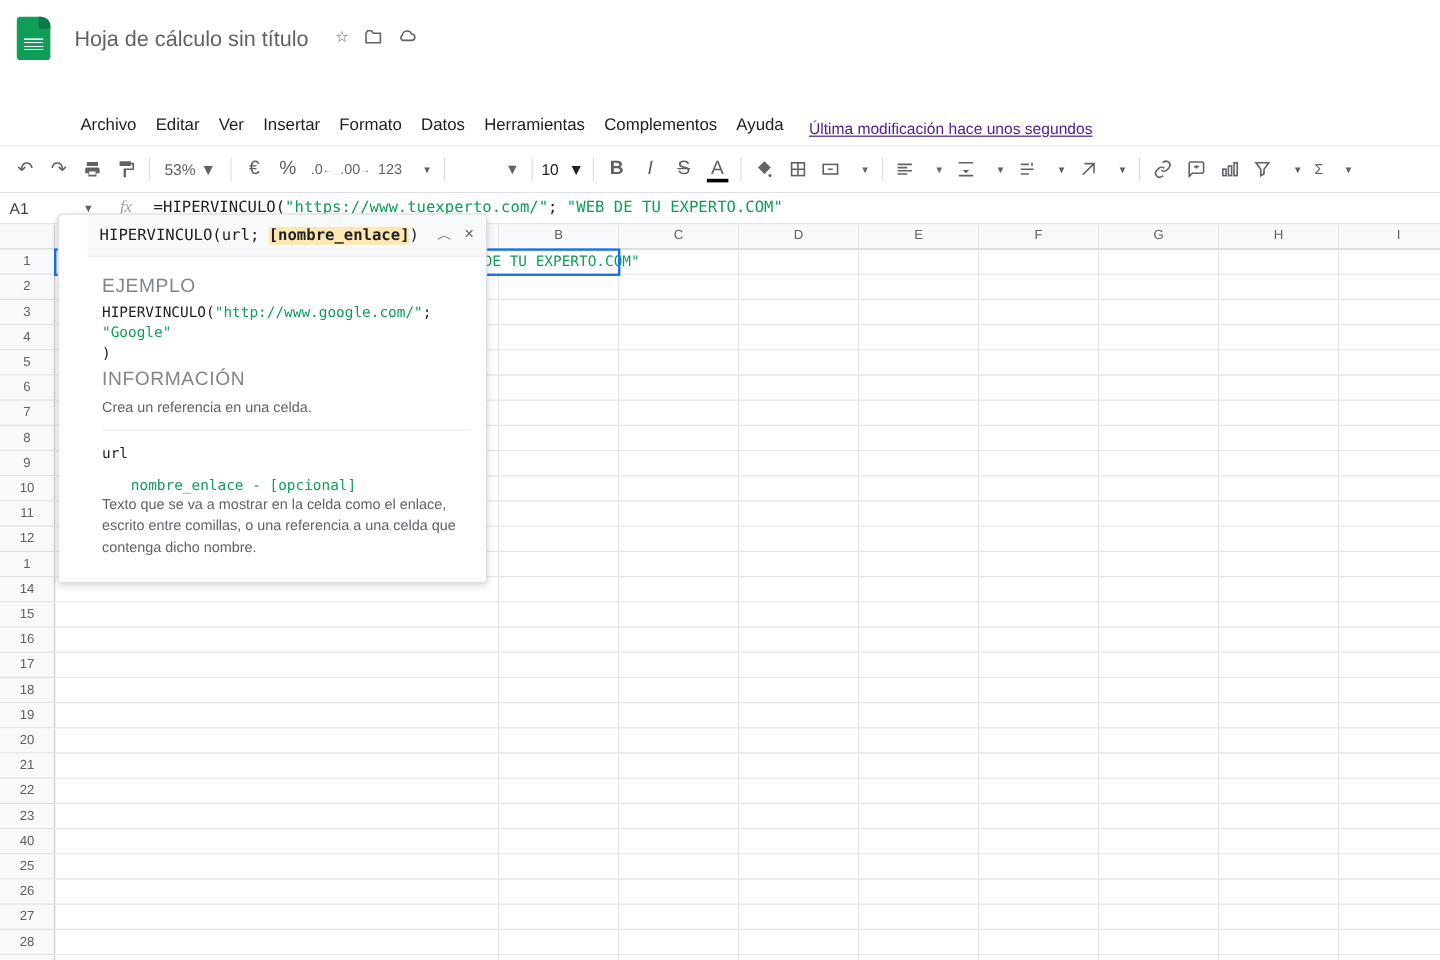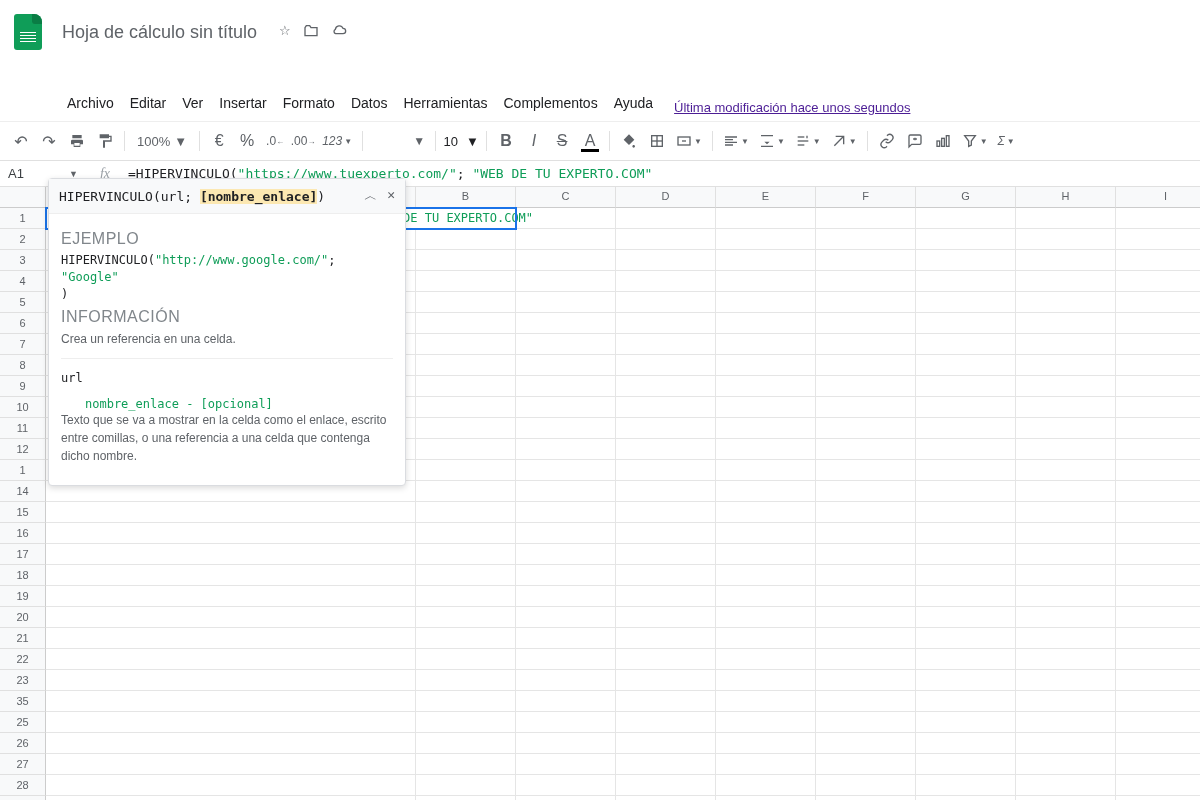--- a/index.html
+++ b/index.html
@@ -14,21 +14,21 @@
 .doc-title { font-size: 18px; color: #5f6368; padding: 2px 6px; }
 .title-icons { display: flex; gap: 12px; color: #5f6368; padding-left: 8px; }
 .title-icons span { cursor: pointer; }
 
 .menu-row { display: flex; align-items: flex-end; gap: 2px; padding: 2px 0 6px 52px; font-size: 14px; color: #202124; margin-top: 35px; }
 .menu-row .mi { padding: 4px 7px; cursor: pointer; border-radius: 3px; }
 .last-mod { margin-left: 12px; color: #4c1d95; text-decoration: underline; cursor: pointer; font-size: 13px; }
 
 .toolbar { display: flex; align-items: center; gap: 2px; padding: 4px 8px; border-top: 1px solid #eee; border-bottom: 1px solid #e0e0e0; height: 40px; }
 .tb { width: 26px; height: 26px; display: flex; align-items: center; justify-content: center; color: #5f6368; border-radius: 3px; cursor: pointer; font-size: 16px; }
-.tb.dd { width: auto; padding: 0 4px; gap: 0; font-size: 12px; font-style: italic; }
+.tb.dd { width: auto; padding: 0 4px; gap: 15px; font-size: 12px; }
 .tb .caret { font-size: 8px; margin-left: 2px; }
 .sep { width: 1px; height: 20px; background: #e0e0e0; margin: 0 4px; }
 .zoom-box { font-size: 13px; color: #5f6368; padding: 0 6px; display: flex; align-items: center; gap: 4px; }
 .font-box { width: 60px; font-size: 12px; color: #5f6368; display: flex; justify-content: flex-end; align-items: center; padding-right: 4px; }
 .fsize-box { width: 38px; font-size: 13px; display: flex; justify-content: center; align-items: center; gap: 8px; }
 .text-color { position: relative; }
 .text-color::after { content: ""; position: absolute; bottom: 2px; left: 4px; right: 4px; height: 3px; background: #000; }
 
 .namebox-row { display: flex; align-items: center; border-bottom: 1px solid #e0e0e0; height: 26px; background: #fff; }
 .namebox { width: 50px; padding: 0 8px; font-size: 13px; color: #3c4043; }
@@ -41,21 +41,21 @@
 
 .grid-container { display: flex; height: calc(800px - 156px); overflow: hidden; }
 .grid { display: grid; grid-template-columns: 46px 370px repeat(8, 100px); grid-auto-rows: 21px; }
 .ch { background: #f8f9fa; border-right: 1px solid #e0e0e0; border-bottom: 1px solid #ccc; font-size: 11px; color: #5f6368; text-align: center; line-height: 18px; height: 21px; }
 .rh { background: #f8f9fa; border-right: 1px solid #ccc; border-bottom: 1px solid #e0e0e0; font-size: 11px; color: #5f6368; text-align: center; line-height: 21px; }
 .corner { background: #f8f9fa; border-right: 1px solid #ccc; border-bottom: 1px solid #ccc; }
 .cell { border-right: 1px solid #e5e5e5; border-bottom: 1px solid #e5e5e5; font-size: 13px; padding: 0 3px; line-height: 21px; white-space: nowrap; overflow: visible; }
 .cell.active { outline: 2px solid #1a73e8; outline-offset: -1px; z-index: 2; position: relative; font-family: 'Consolas', monospace; font-size: 12px; }
 .cell.active .str { color: #0f9d58; }
 
-.tooltip { position: absolute; top: 178px; left: 48px; width: 358px; background: #fff; border: 1px solid #dadce0; border-radius: 4px; box-shadow: 0 2px 6px rgba(0,0,0,0.15); z-index: 10; font-size: 12px; color: #5f6368; }
+.tooltip { position: absolute; top: 178px; left: 48px; width: 358px; background: #fff; border: 1px solid #dadce0; border-radius: 4px; box-shadow: 0 2px 6px rgba(0,0,0,0.15); z-index: 10; font-size: 12px; color: #5f6368; padding-left: 24px; }
 .tt-head { display: flex; align-items: center; justify-content: space-between; padding: 8px 10px; background: #f8f9fa; border-bottom: 1px solid #eee; font-family: 'Consolas', monospace; color: #202124; font-size: 13px; }
 .tt-sig .cur { background: #fce8b2; font-weight: bold; }
 .tt-icons { display: flex; gap: 10px; color: #5f6368; }
 .tt-body { padding: 10px 12px; }
 .tt-sec-title { font-size: 16px; letter-spacing: 0.5px; color: #80868b; margin: 6px 0 4px 0; text-transform: uppercase; }
 .tt-ex { font-family: 'Consolas', monospace; font-size: 12px; color: #202124; line-height: 1.4; }
 .tt-ex .str { color: #0f9d58; }
 .tt-desc { font-size: 12px; color: #5f6368; line-height: 1.5; margin-bottom: 10px; }
 .tt-param { font-family: 'Consolas', monospace; color: #202124; font-size: 12px; margin-top: 12px; }
 .tt-param.opt { color: #0f9d58; margin-left: 24px; }
@@ -104,21 +104,21 @@
         <path d="M19 8H5V3h14v5zm0 2a2 2 0 0 1 2 2v5h-4v4H7v-4H3v-5a2 2 0 0 1 2-2h14zm-3 9v-4H8v4h8z"></path>
       </svg>
     </div>
   <div class="tb">
       <svg viewBox="0 0 24 24" fill="currentColor">
         <path d="M18 4V2H4v6h14V6h2v5H9v11h3V13h10V4z"></path>
       </svg>
     </div>
   <div class="sep"></div>
   <div class="zoom-box">
-      <span>100%</span>
+      <span>53%</span>
       <span class="caret">▼</span>
     </div>
   <div class="sep"></div>
   <div class="tb">€</div>
   <div class="tb">%</div>
   <div class="tb" style="font-size:12px">.0<sub style="font-size:8px">←</sub></div>
   <div class="tb" style="font-size:12px">.00<sub style="font-size:8px">→</sub></div>
   <div class="tb dd">
       <span>123</span>
       <span class="caret">▼</span>
@@ -463,21 +463,21 @@
       <div class="rh">23</div>
       <div class="cell"></div>
       <div class="cell"></div>
       <div class="cell"></div>
       <div class="cell"></div>
       <div class="cell"></div>
       <div class="cell"></div>
       <div class="cell"></div>
       <div class="cell"></div>
       <div class="cell"></div>
-      <div class="rh">35</div>
+      <div class="rh">40</div>
       <div class="cell"></div>
       <div class="cell"></div>
       <div class="cell"></div>
       <div class="cell"></div>
       <div class="cell"></div>
       <div class="cell"></div>
       <div class="cell"></div>
       <div class="cell"></div>
       <div class="cell"></div>
       <div class="rh">25</div>

